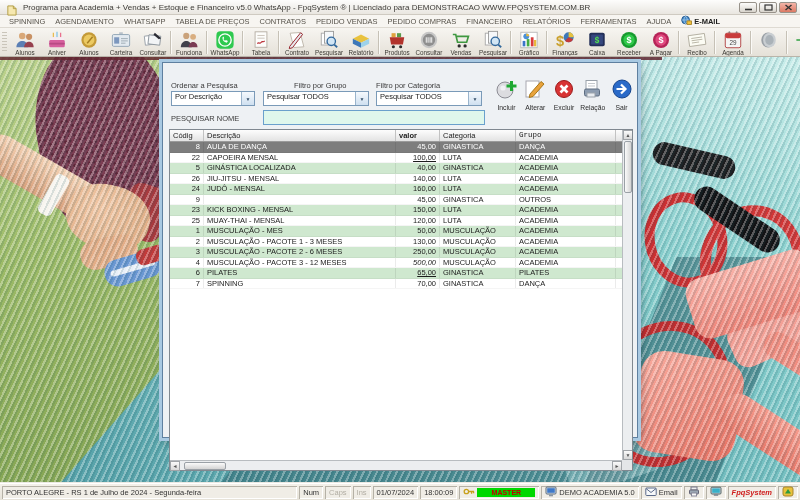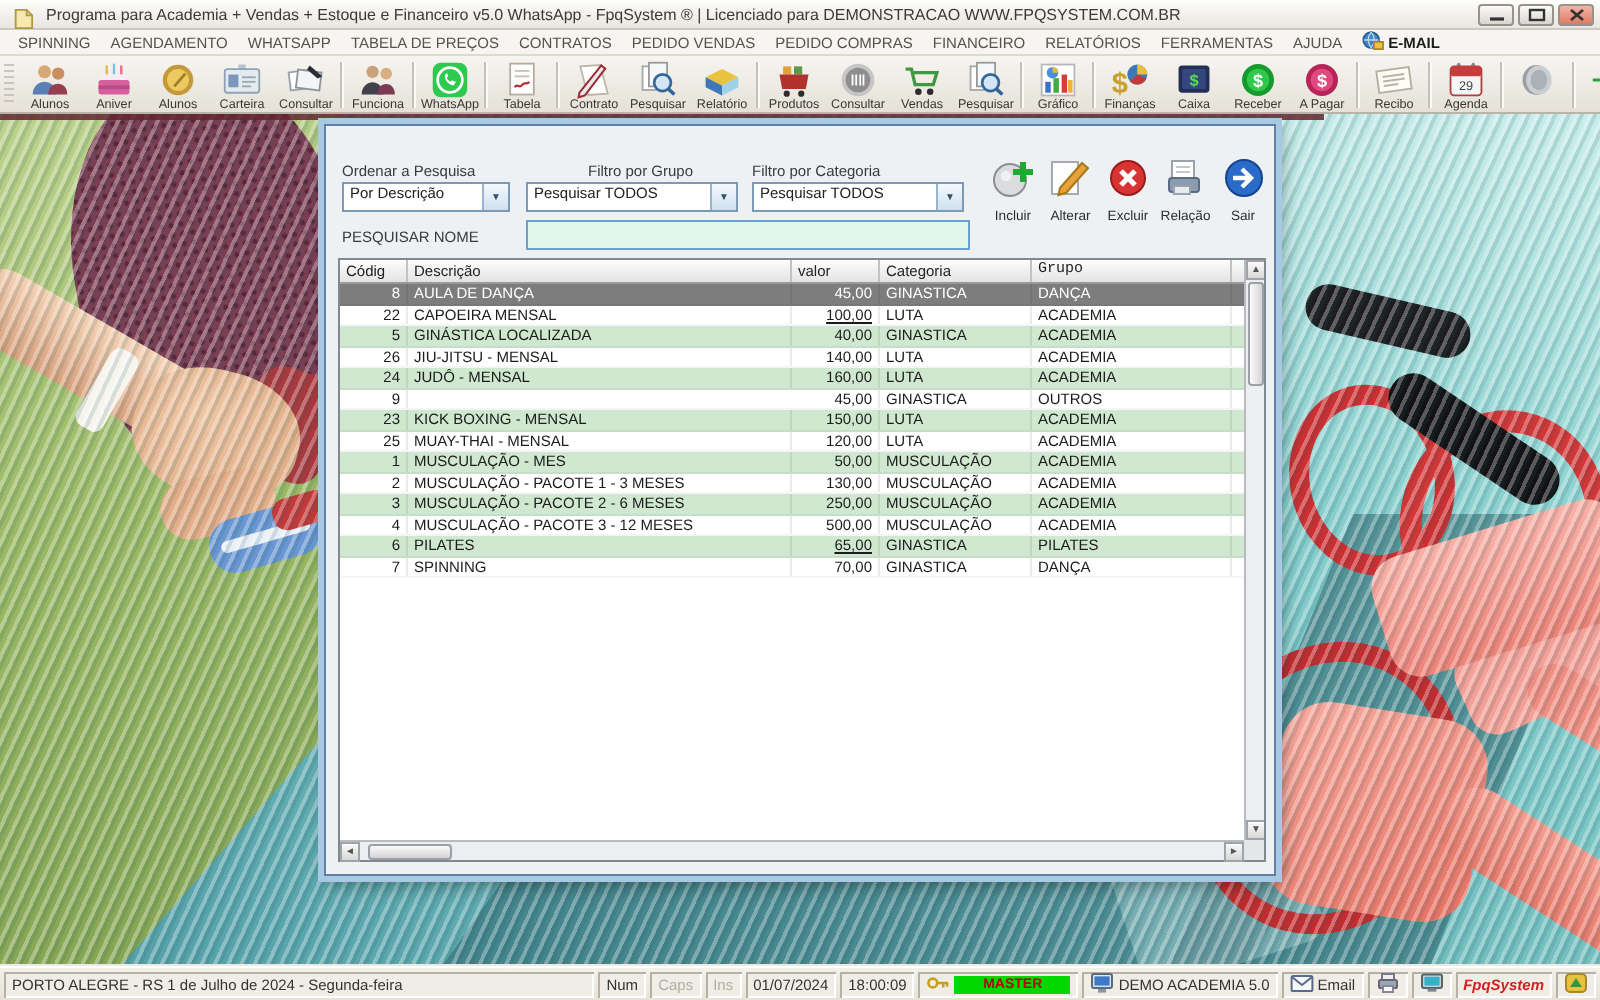--- a/index.html
+++ b/index.html
@@ -67,21 +67,21 @@
   .flabel{position:absolute;font-size:7.5px;color:#3a3a3a;white-space:nowrap}
   .fselect{position:absolute;height:15px;background:#fff;border:1px solid #7a9ab8;display:flex;align-items:flex-start}
   .fsel-txt{flex:1;font-size:7.5px;color:#222;padding-left:3px;white-space:nowrap;overflow:hidden}
   .fsel-arrow{width:13px;height:100%;border-left:1px solid #9ab4cc;background:linear-gradient(#f5f9fd,#cfe0f0);display:flex;align-items:center;justify-content:center;font-size:5px;color:#35506a}
   .actions{position:absolute;left:330px;top:15px;width:142px;display:flex;justify-content:space-between}
   .act{width:27px;display:flex;flex-direction:column;align-items:center}
   .act-lbl{font-size:6.8px;color:#2c2c2c;line-height:8px;white-space:nowrap}
   .search-input{position:absolute;left:100px;top:47px;width:222px;height:15px;background:#dff7ec;border:1px solid #6aa0cc;font-size:8px;padding:0 3px;color:#222;outline:none}
 
   
-  .grid{position:absolute;left:6px;top:66px;width:464px;height:302px;background:#fff;border:1px solid #808890;display:flex;flex-direction:column}
+  .grid{position:absolute;left:6px;top:66px;width:464px;height:342px;background:#fff;border:1px solid #808890;display:flex;flex-direction:column}
   .g-top{display:flex;flex:1;overflow:hidden}
   .g-main{flex:1;display:flex;flex-direction:column;overflow:hidden}
   .g-head{display:flex;height:12px;flex:none;background:linear-gradient(#fdfdfd,#e3e3e3);border-bottom:1px solid #9a9a9a}
   .g-hcell{font-size:7.5px;color:#222;padding:1px 0 0 3px;border-right:1px solid #c2c2c2;white-space:nowrap;overflow:hidden;flex:none}
   .g-row{display:flex;height:10.5px;flex:none}
   .g-row.alt{background:#cfe8cf}
   .g-row.sel{background:#7d7d7d;color:#fff}
   .g-cell{font-size:7.5px;line-height:10.5px;padding:0 0 0 3px;border-right:1px solid rgba(0,0,0,.08);white-space:nowrap;overflow:hidden;flex:none;color:inherit}
   .g-row{color:#1c1c1c;border-bottom:1px solid rgba(0,0,0,.04)}
   .num{text-align:right;padding:0 3px 0 0}
@@ -556,21 +556,21 @@
           </div>
         </div>
       <span class="flabel" style="left:8px;top:51px">PESQUISAR NOME</span>
       <input class="search-input" readonly="" value="" style="">
       <div class="grid">
         <div class="g-top">
           <div class="g-main">
             <div class="g-head" id="g-head">
                 <span class="g-hcell" style="width: 34px;">Códig</span>
                 <span class="g-hcell" style="width: 192px;">Descrição</span>
-                <span class="g-hcell" style="width: 44px;">valor</span>
+                <span class="g-hcell" style="width: 44px; font-weight: bold;">valor</span>
                 <span class="g-hcell" style="width: 76px;">Categoria</span>
                 <span class="g-hcell" style="width: 100px; font-family: Liberation Mono, monospace;">Grupo</span>
               </div>
             <div id="g-body" style="flex:1;overflow:hidden;background:#fff">
                 <div class="g-row sel">
                   <span class="g-cell num" style="width: 34px;">8</span>
                   <span class="g-cell" style="width: 192px;">AULA DE DANÇA</span>
                   <span class="g-cell num" style="width: 44px;">45,00</span>
                   <span class="g-cell" style="width: 76px;">GINASTICA</span>
                   <span class="g-cell" style="width: 100px;">DANÇA</span>
@@ -641,21 +641,21 @@
                 <div class="g-row alt">
                   <span class="g-cell num" style="width: 34px;">3</span>
                   <span class="g-cell" style="width: 192px;">MUSCULAÇÃO - PACOTE 2 - 6 MESES</span>
                   <span class="g-cell num" style="width: 44px;">250,00</span>
                   <span class="g-cell" style="width: 76px;">MUSCULAÇÃO</span>
                   <span class="g-cell" style="width: 100px;">ACADEMIA</span>
                 </div>
                 <div class="g-row">
                   <span class="g-cell num" style="width: 34px;">4</span>
                   <span class="g-cell" style="width: 192px;">MUSCULAÇÃO - PACOTE 3 - 12 MESES</span>
-                  <span class="g-cell num" style="width: 44px;">500,00</span>
+                  <span class="g-cell num" style="width: 44px; font-style: italic;">500,00</span>
                   <span class="g-cell" style="width: 76px;">MUSCULAÇÃO</span>
                   <span class="g-cell" style="width: 100px;">ACADEMIA</span>
                 </div>
                 <div class="g-row alt">
                   <span class="g-cell num" style="width: 34px;">6</span>
                   <span class="g-cell" style="width: 192px;">PILATES</span>
                   <span class="g-cell num" style="width: 44px; text-decoration: underline;">65,00</span>
                   <span class="g-cell" style="width: 76px;">GINASTICA</span>
                   <span class="g-cell" style="width: 100px;">PILATES</span>
                 </div>

